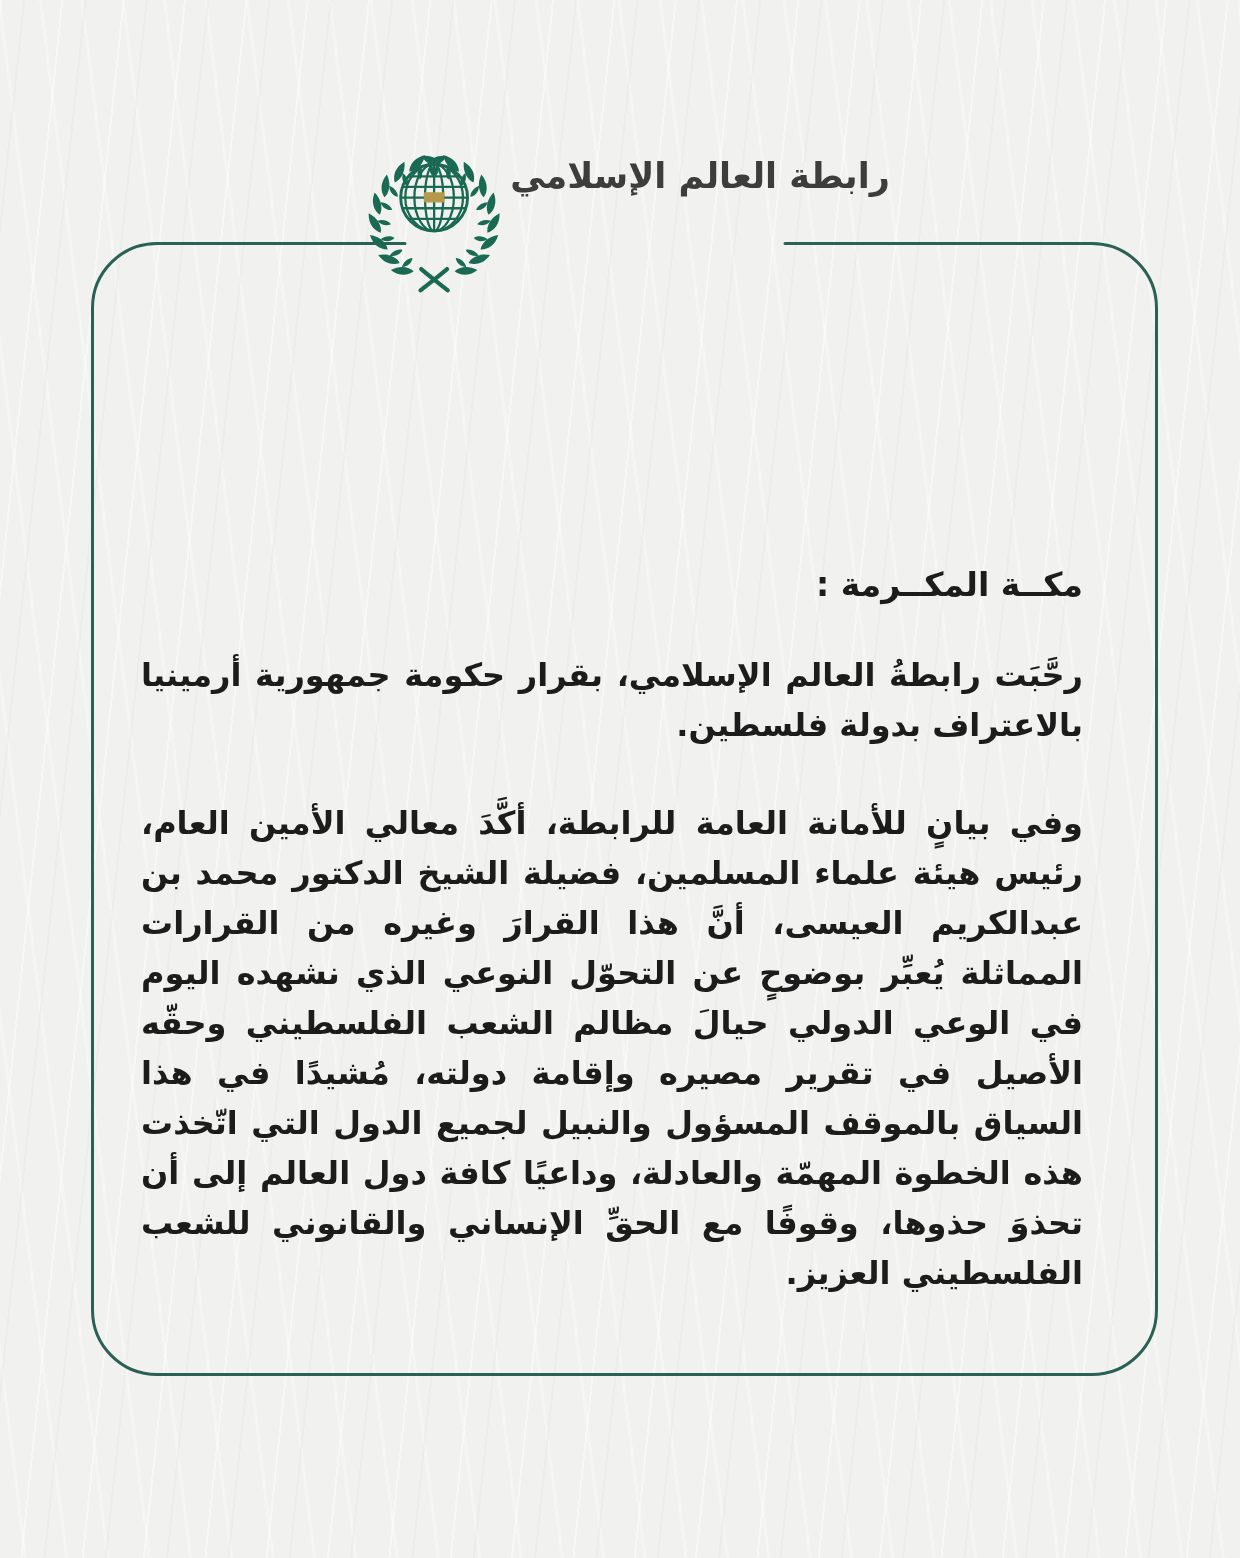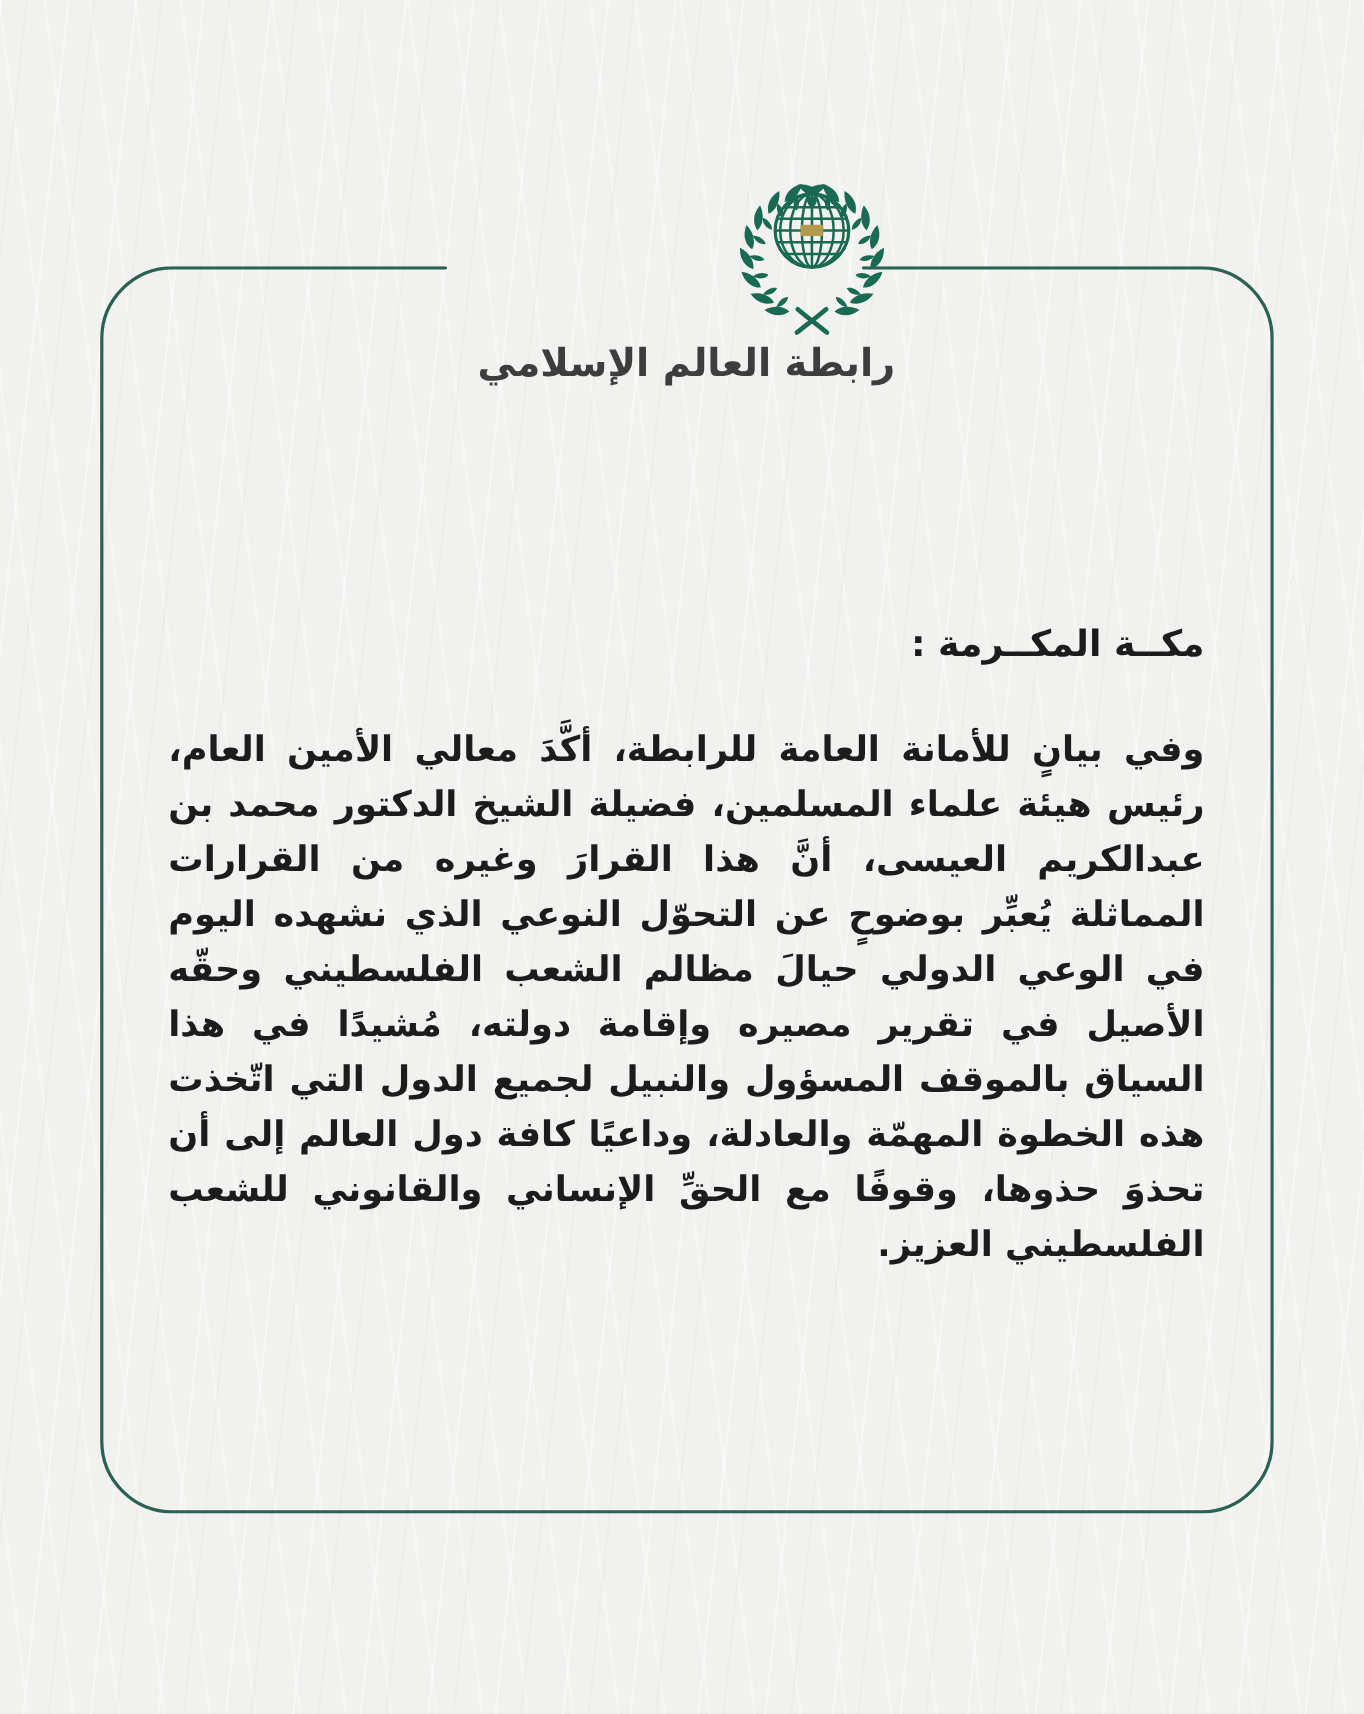--- a/index.html
+++ b/index.html
@@ -24,23 +24,23 @@
   }
   .frame path{
     fill:none;
     stroke:var(--frame-green,#2b6055);
     stroke-width:3;
     stroke-linecap:round;
   }
   
   .logo-stack{
     position:absolute;
-    left:624px;top:164px;
+    left:624px;top:152px;
     transform:translateX(-50%);
-    display:flex;flex-direction:column;align-items:flex-end;
+    display:flex;flex-direction:row;align-items:flex-start;
     text-align:center;
     z-index:2;
   }
   .emblem{width:152px;height:auto;color:var(--emblem-green,#1a6a53);}
   .emblem .grid{stroke:currentColor;fill:none;}
   .emblem .leaf-fill{fill:currentColor;stroke:none;}
   .emblem .stem{stroke:currentColor;fill:none;stroke-width:5.5;stroke-linecap:round;}
   .emblem .gold{fill:var(--gold,#b5994a);}
   .calligraphy{
     margin-top:4px;
@@ -65,21 +65,21 @@
   .badge span{
     color:var(--badge-text,#ffffff);
     font-size:35px;font-weight:bold;
     direction:rtl;
     line-height:1;
     padding-bottom:6px;
   }
   
   .content{
     position:absolute;
-    left:153px;top:562px;
+    left:141px;top:562px;
     width:942px;
     direction:rtl;
     color:var(--ink,#1c1c1c);
     z-index:1;
   }
   .dateline{
     margin:0;
     font-size:33px;font-weight:bold;
     line-height:1.4;
     text-align:right;
@@ -155,16 +155,17 @@
       </g>
     </svg>
 
     <div class="calligraphy" lang="ar" dir="rtl">رابطة العالم الإسلامي</div>
 
 
   </div>
 
   <div class="content" lang="ar" dir="rtl">
     <h2 class="dateline">مكــة المكــرمة :</h2>
+    <p class="para first">رحَّبَت رابطةُ العالم الإسلامي، بقرار حكومة جمهورية أرمينيا بالاعتراف بدولة فلسطين.</p>
     <p class="para second">وفي بيانٍ للأمانة العامة للرابطة، أكَّدَ معالي الأمين العام، رئيس هيئة علماء المسلمين، فضيلة الشيخ الدكتور محمد بن عبدالكريم العيسى، أنَّ هذا القرارَ وغيره من القرارات المماثلة يُعبِّر بوضوحٍ عن التحوّل النوعي الذي نشهده اليوم في الوعي الدولي حيالَ مظالم الشعب الفلسطيني وحقّه الأصيل في تقرير مصيره وإقامة دولته، مُشيدًا في هذا السياق بالموقف المسؤول والنبيل لجميع الدول التي اتّخذت هذه الخطوة المهمّة والعادلة، وداعيًا كافة دول العالم إلى أن تحذوَ حذوها، وقوفًا مع الحقِّ الإنساني والقانوني للشعب الفلسطيني العزيز.</p>
   </div>
 
 </div>
 
 </body></html>

